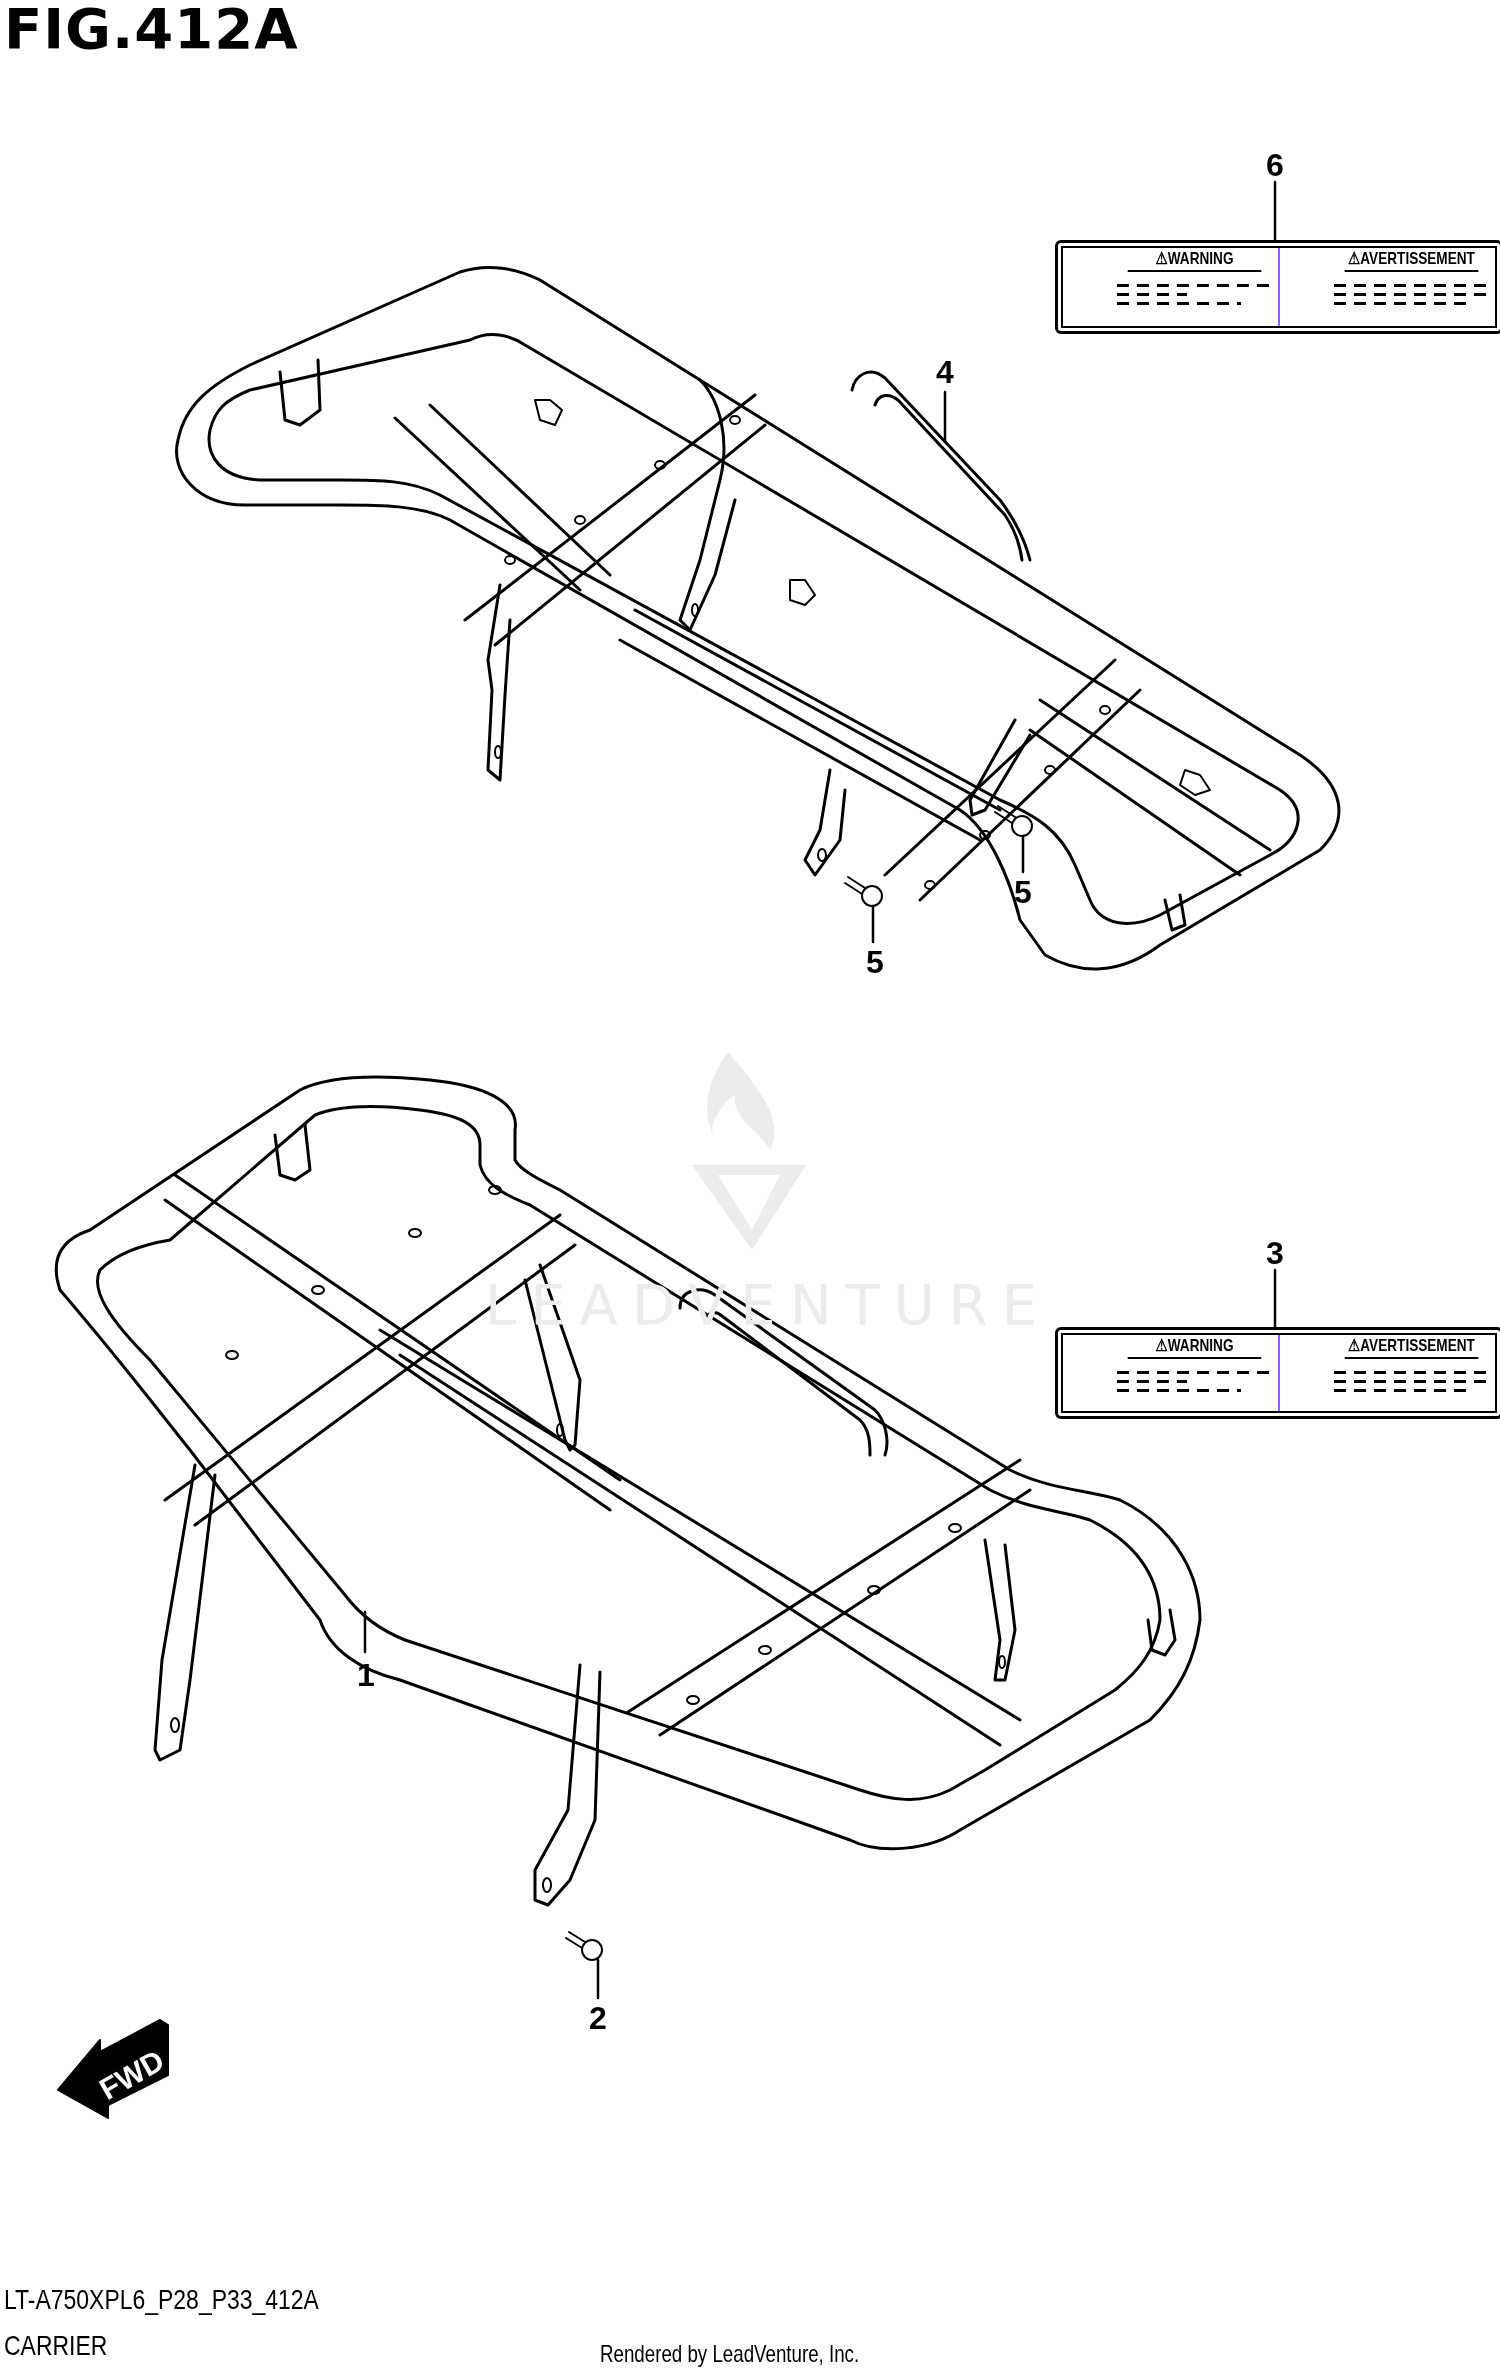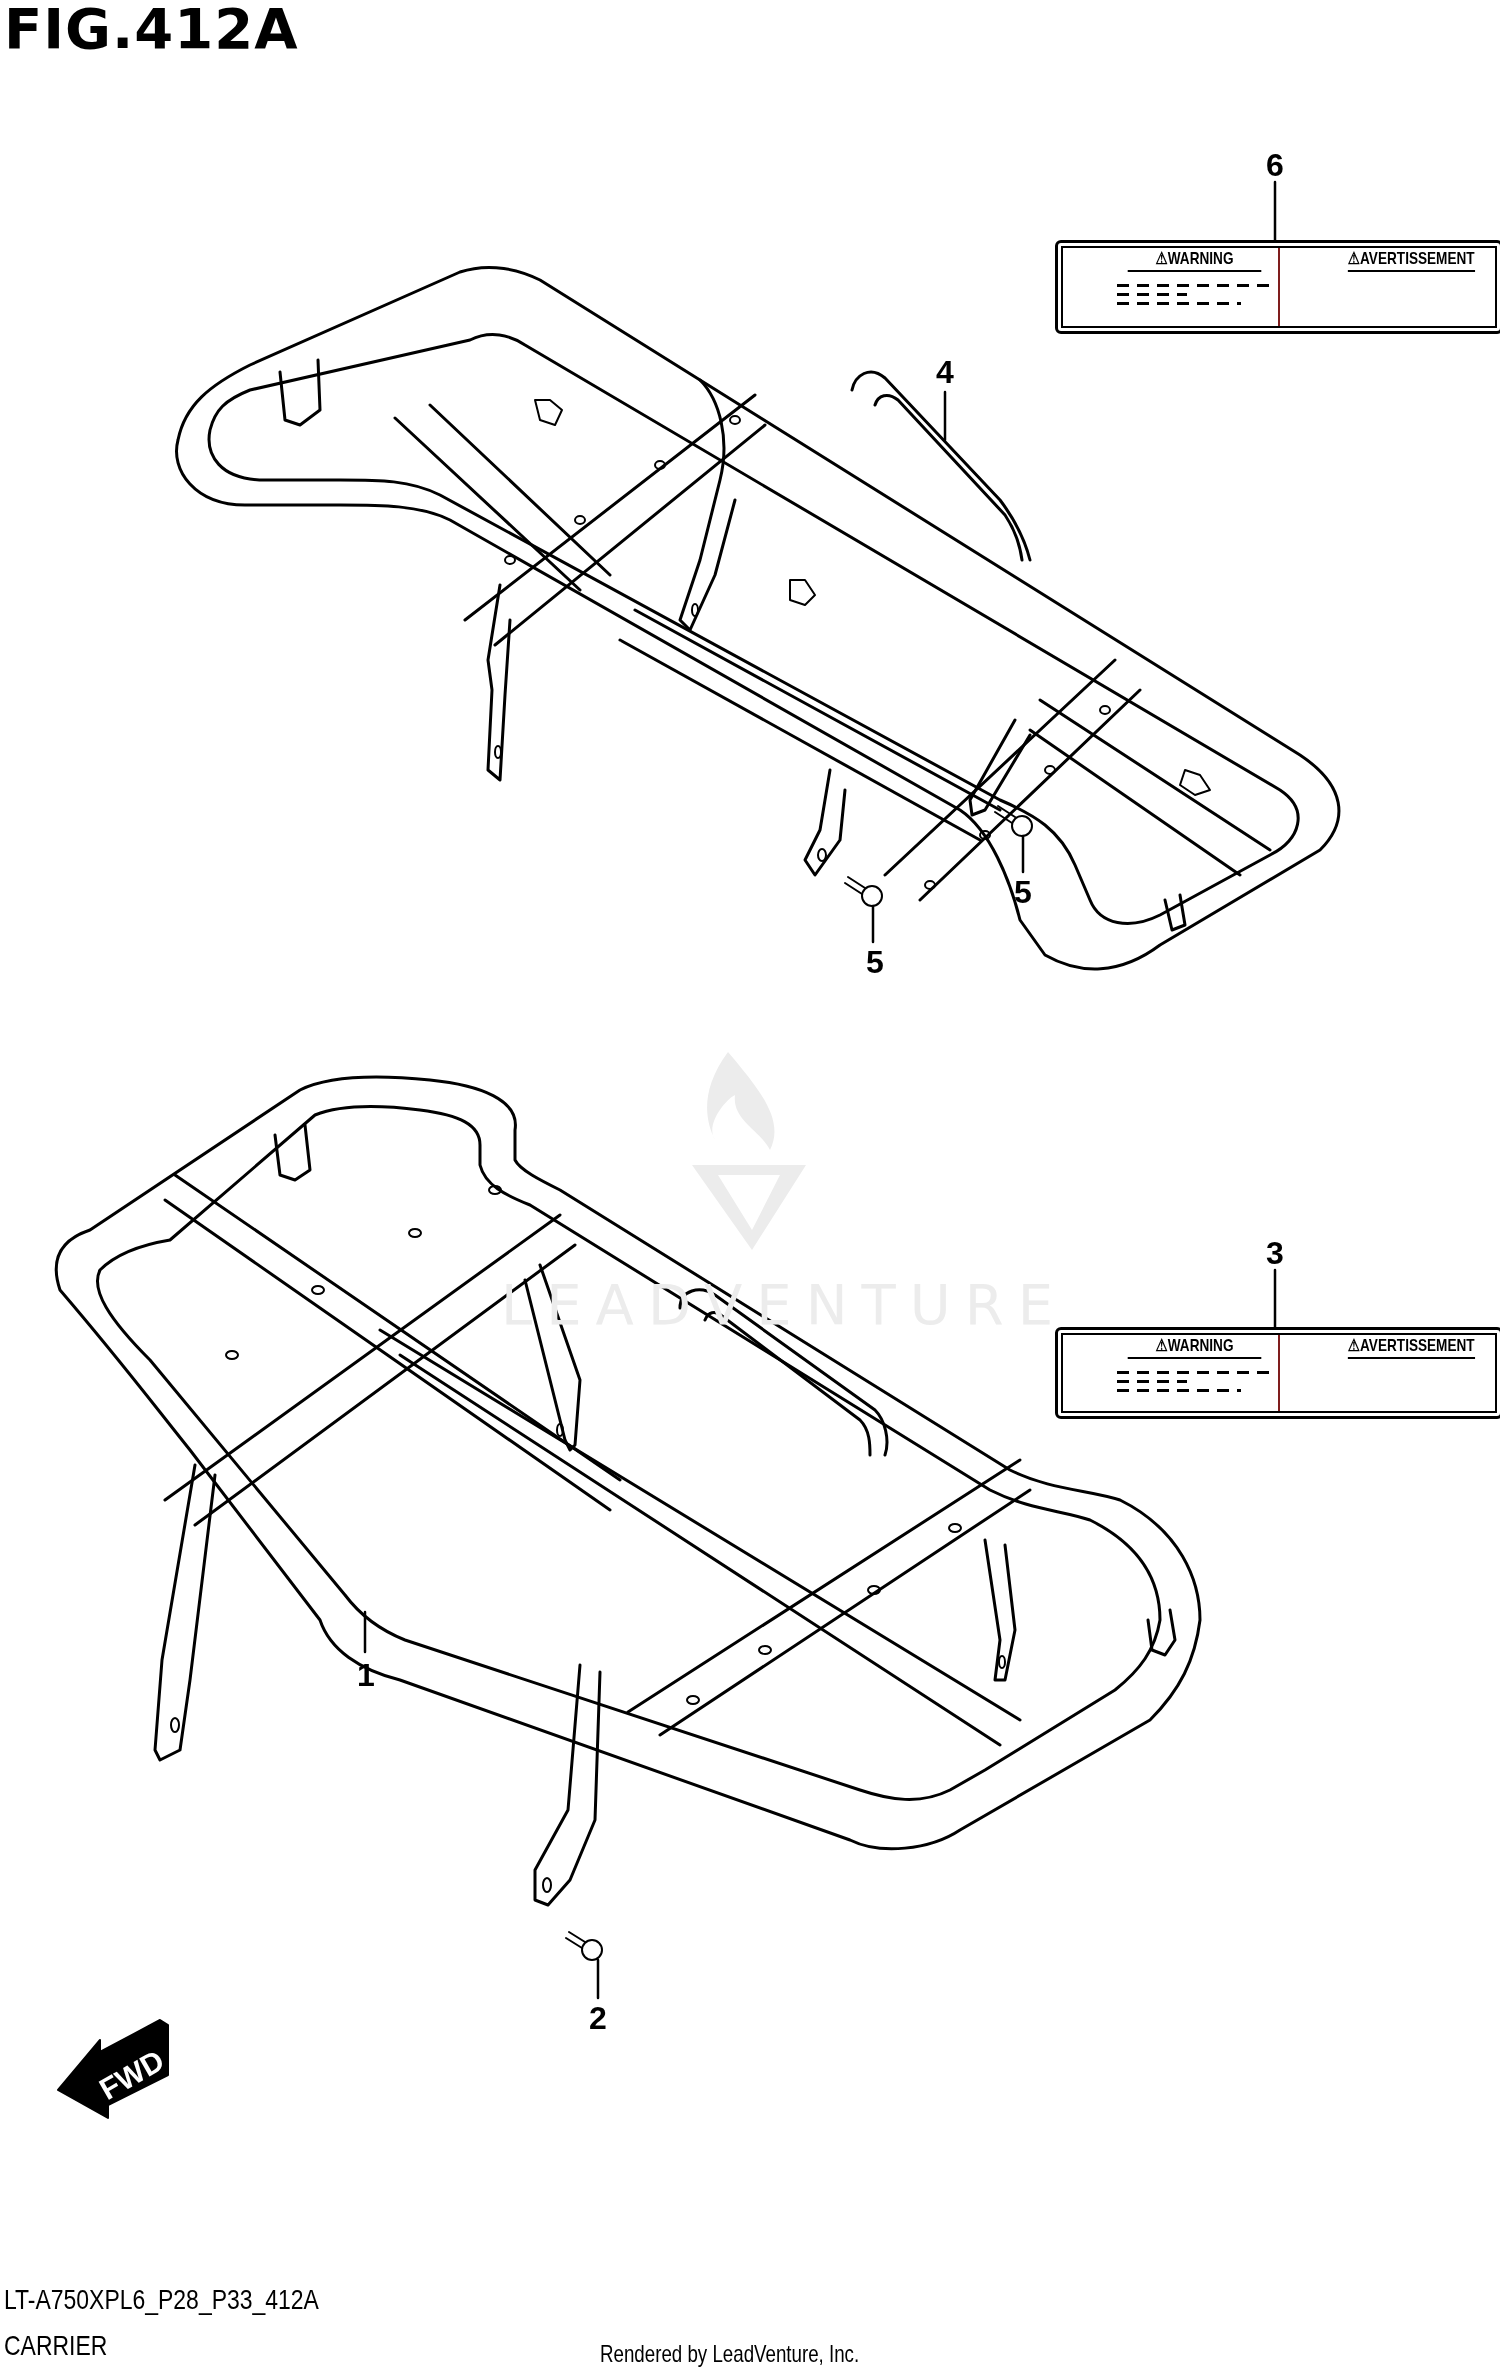--- a/index.html
+++ b/index.html
@@ -3,25 +3,25 @@
 <meta charset="utf-8">
 <style>
   html, body { margin:0; padding:0; background:#ffffff; }
   body { width:1500px; height:2380px; position:relative; overflow:hidden; font-family:"Liberation Sans", sans-serif; color:#000; }
   .fig-title { position:absolute; left:4px; top:-4px; font-family:"DejaVu Sans", sans-serif; font-weight:bold; font-size:56px; letter-spacing:1px; }
   .drawing { position:absolute; left:0; top:0; width:1500px; height:2380px; }
   .callout { position:absolute; font-family:"Liberation Sans", sans-serif; font-weight:bold; font-size:32px; transform:translate(-50%, -50%); }
   .label-box { position:absolute; border:3px solid #000; border-radius:6px; padding:3px; background:#fff; }
   .label-inner { border:2px solid #000; display:flex; height:100%; box-sizing:border-box; }
   .label-col { flex:1; display:flex; flex-direction:column;padding-left:48px; }
-  .label-col + .label-col { border-left:2px solid #7f1d1d;align-items:center; }
+  .label-col + .label-col { border-left:2px solid #8b5cf6; }
   .label-head { border-bottom:2px solid #000; text-align:center; font-family:"Liberation Sans", sans-serif; font-size:17px; font-weight:bold; transform:scaleX(0.8); height:22px; line-height:22px; white-space:nowrap; }
   .label-lines { padding:6px 6px 0 6px; }
   .dash { height:3px; margin:6px 0 5px 0; background:repeating-linear-gradient(90deg,#000 0 12px,transparent 12px 20px); }
-  .watermark-text { position:absolute; left:485px; top:1272px; font-family:"DejaVu Sans", sans-serif; font-size:56px; letter-spacing:14px; color:#ececec;margin-left:16px; }
+  .watermark-text { position:absolute; left:485px; top:1272px; font-family:"DejaVu Sans", sans-serif; font-size:56px; letter-spacing:14px; color:#ececec; }
   .footer-code { position:absolute; left:4px; top:2284px; font-family:"Liberation Sans", sans-serif; font-size:28px; transform:scaleX(0.82); transform-origin:left; }
   .footer-name { position:absolute; left:4px; top:2330px; font-family:"Liberation Sans", sans-serif; font-size:28px; transform:scaleX(0.82); transform-origin:left; }
   .footer-credit { position:absolute; left:600px; top:2340px; font-family:"Liberation Sans", sans-serif; font-size:24px; transform:scaleX(0.78); transform-origin:left; }
 </style>
 </head>
 <body>
 
 <div class="fig-title">FIG.412A</div>
 
 <svg class="drawing" viewBox="0 0 1500 2380" xmlns="http://www.w3.org/2000/svg" fill="none" stroke="#000" stroke-width="3" stroke-linejoin="round" stroke-linecap="round">

